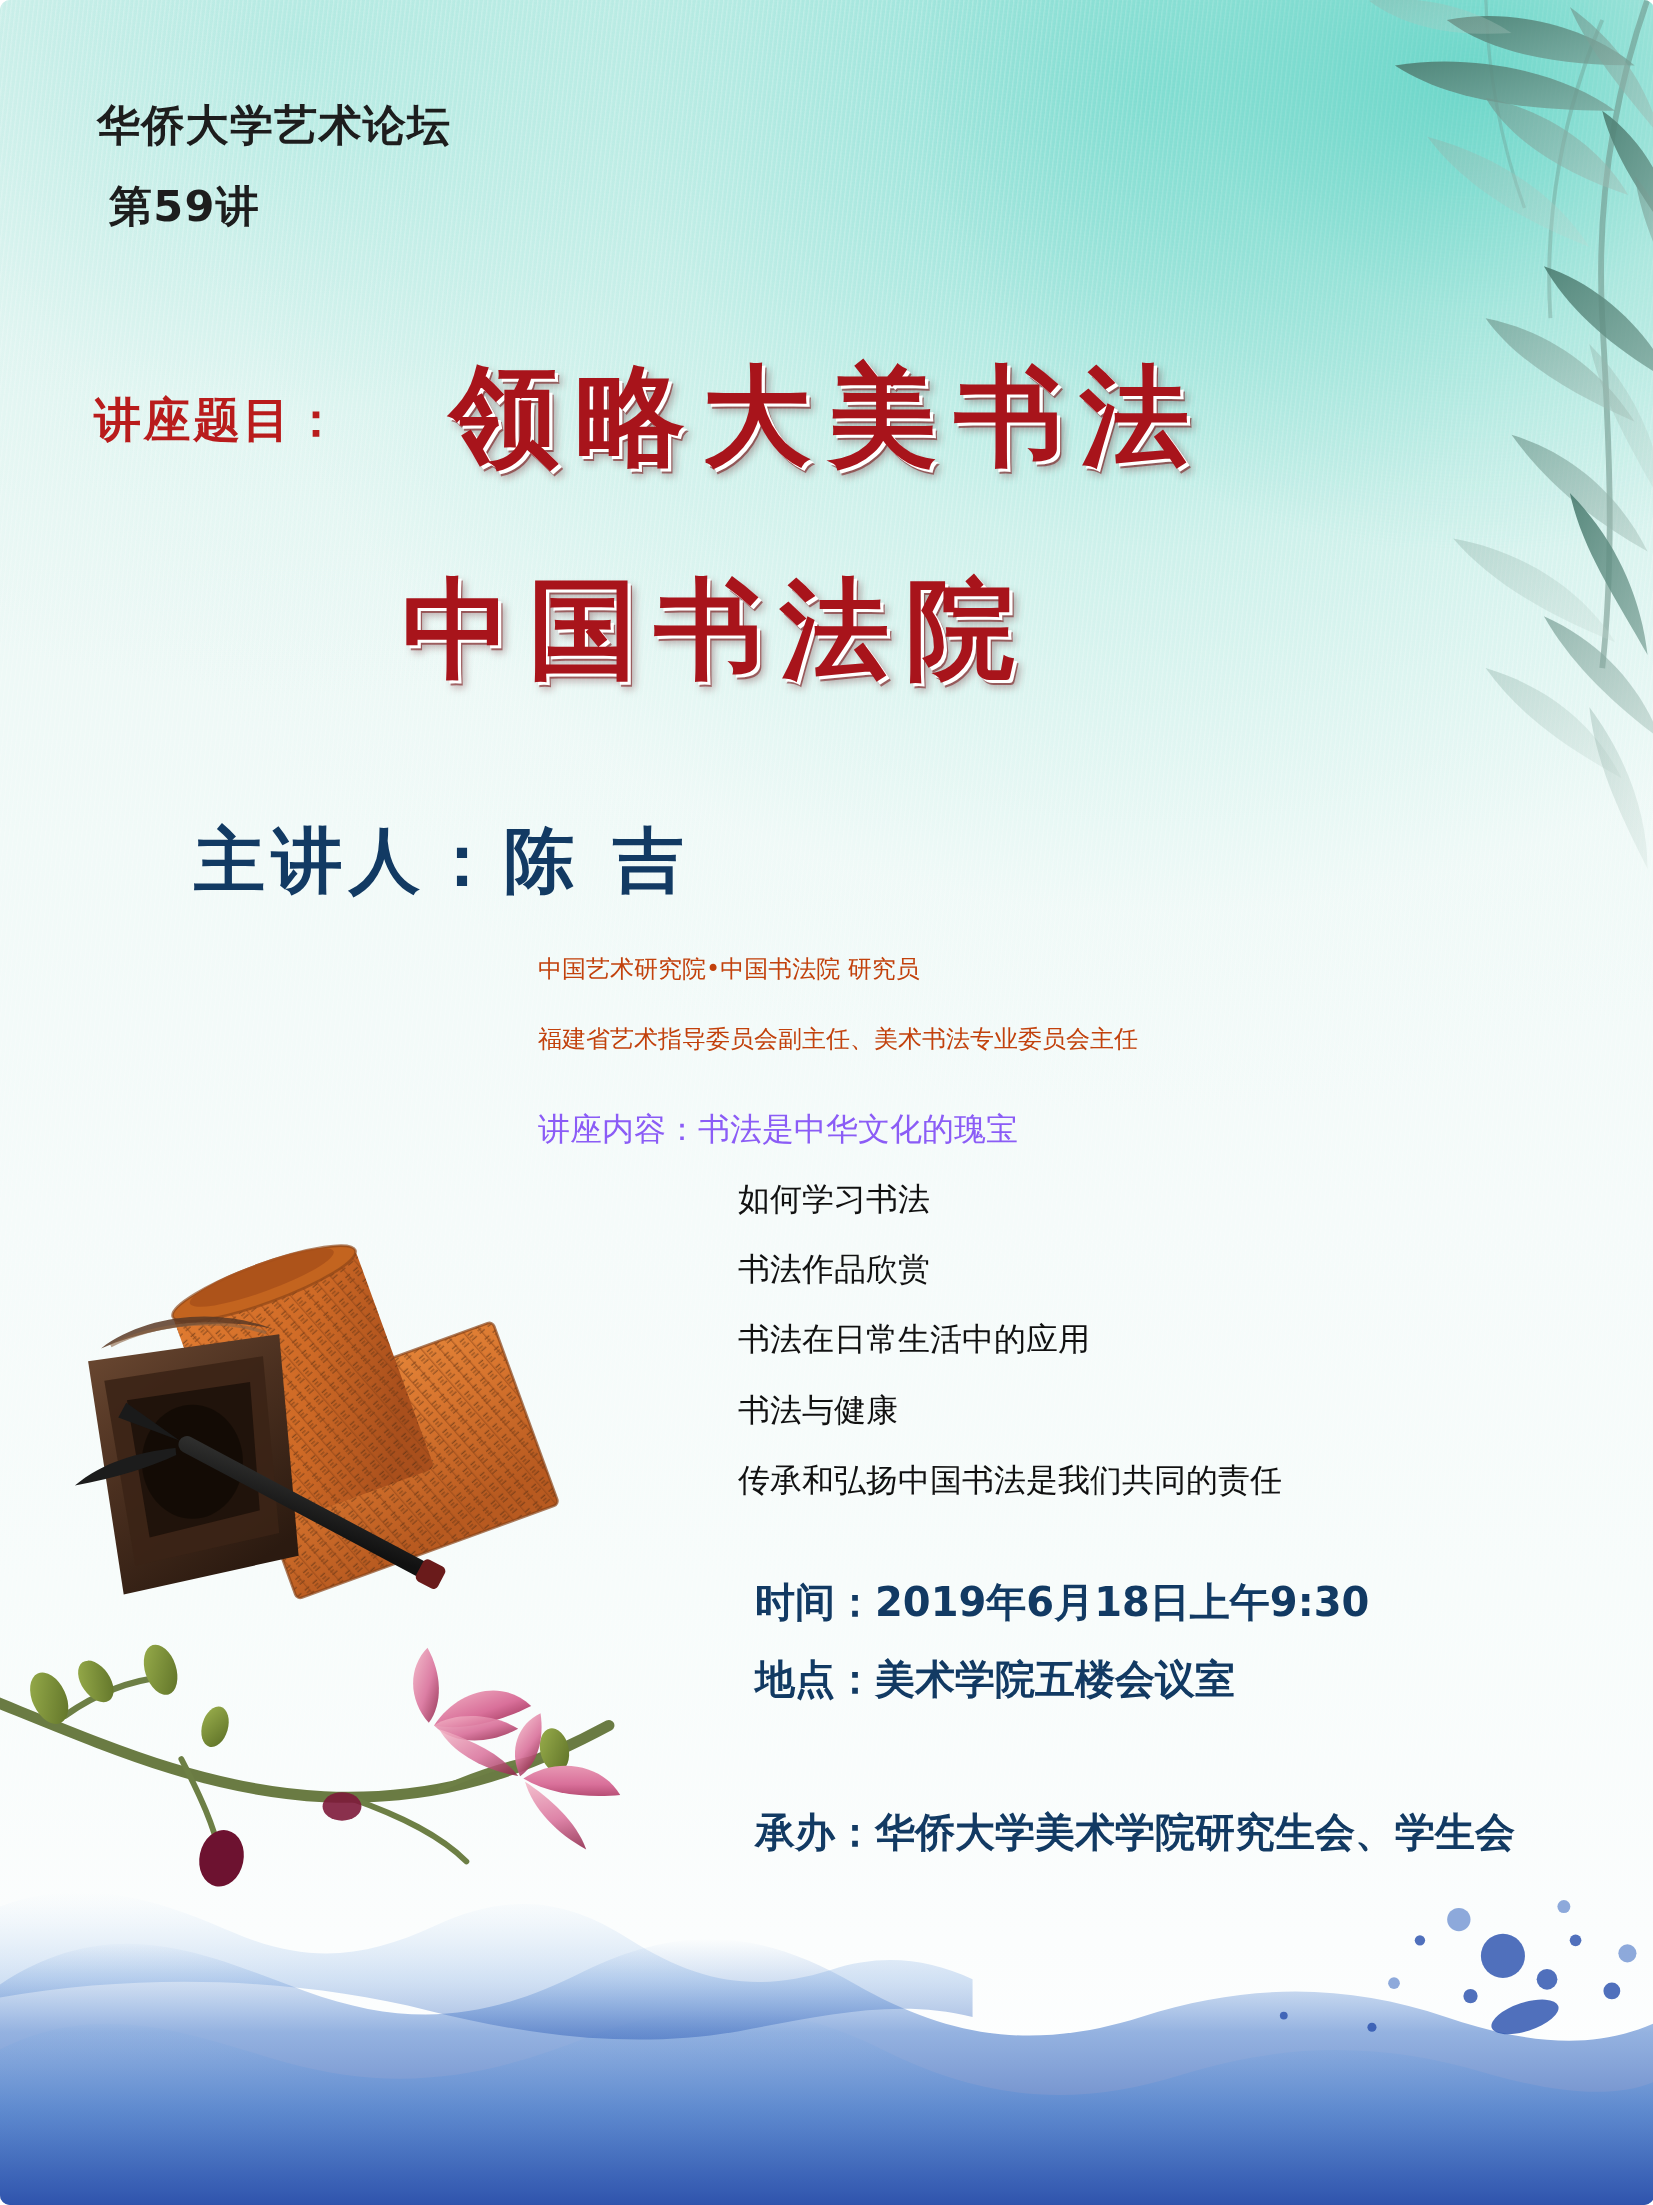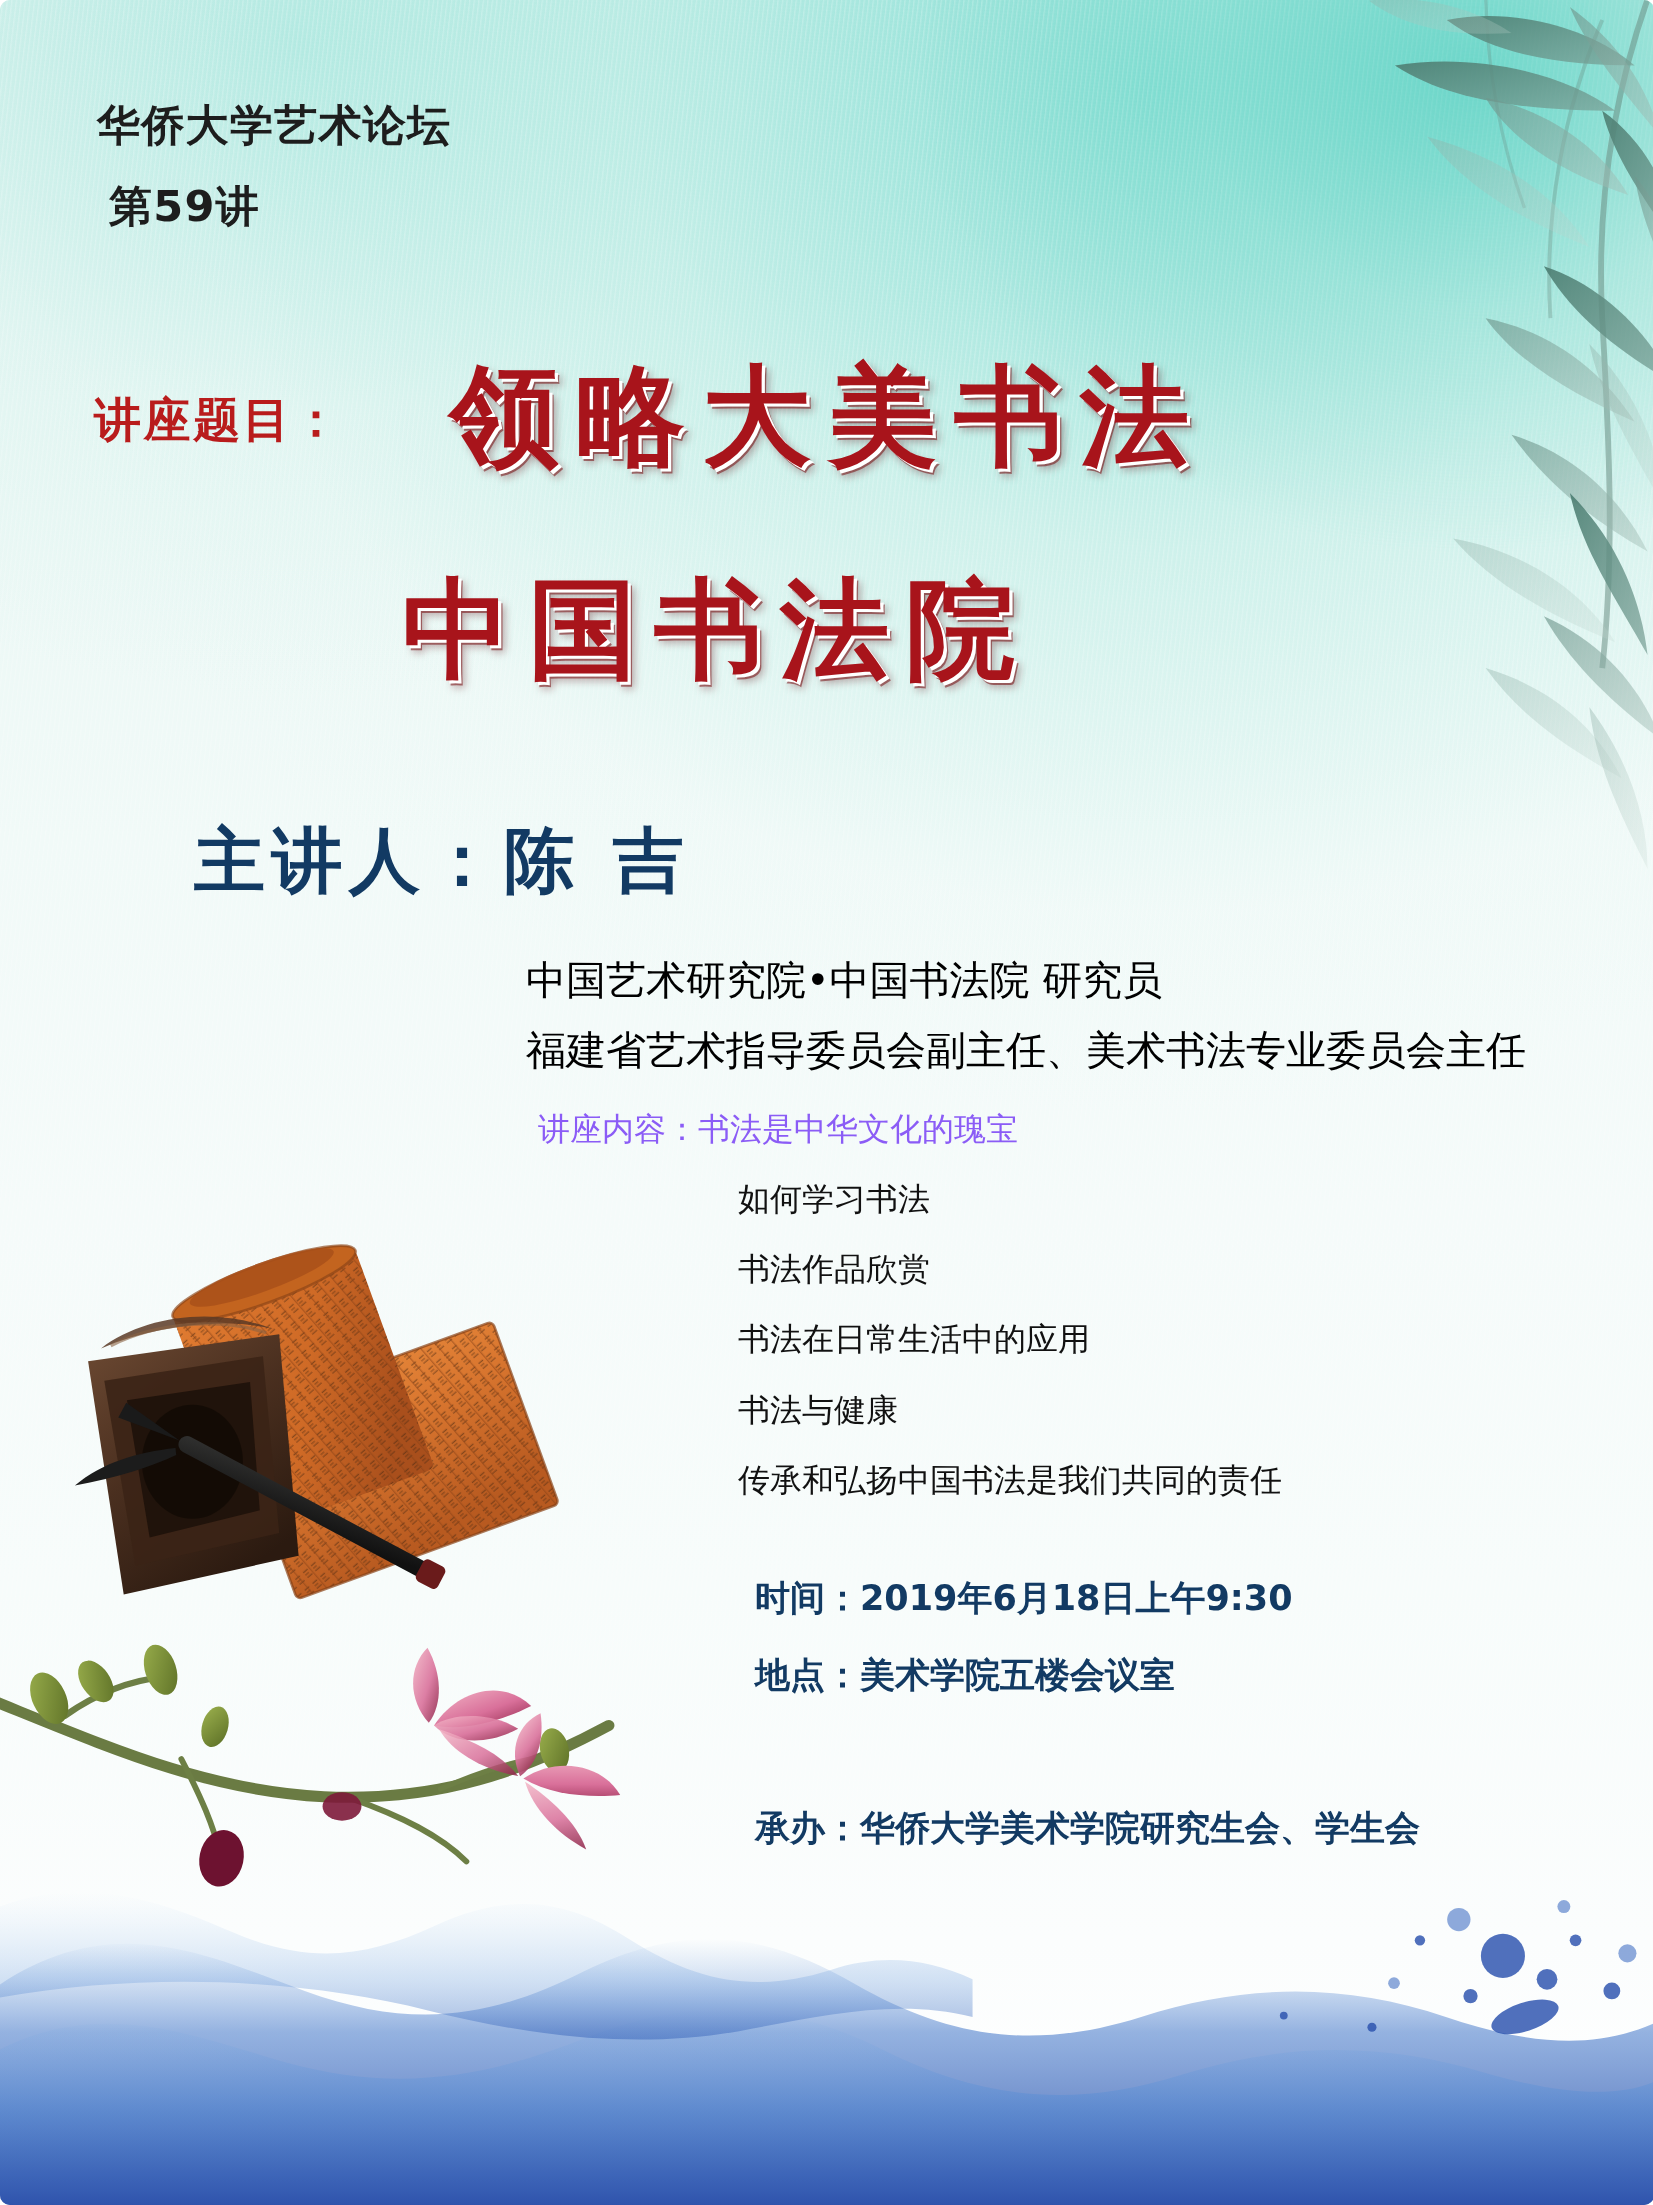--- a/index.html
+++ b/index.html
@@ -125,23 +125,23 @@
     top: 814px;
     font-size: 71px;
     font-weight: bold;
     color: #123a63;
     letter-spacing: 6.5px;
     white-space: nowrap;
   }
 
   .credit {
     position: absolute;
-    left: 526px;
-    font-size: 40px;
-    color: #000000;
+    left: 538px;
+    font-size: 24px;
+    color: #c2410c;
     white-space: nowrap;
   }
   .credit-1 { top: 953px; }
   .credit-2 { top: 1023px; }
 
   .content-head {
     position: absolute;
     left: 538px;
     top: 1108px;
     font-size: 32px;
@@ -152,21 +152,21 @@
     position: absolute;
     left: 738px;
     font-size: 32px;
     color: #111111;
     white-space: nowrap;
   }
 
   .info-line {
     position: absolute;
     left: 755px;
-    font-size: 35px;
+    font-size: 40px;
     color: #123a63;
     font-weight: bold;
     white-space: nowrap;
   }
 </style>
 </head>
 <body>
 
 <div class="poster">
 

